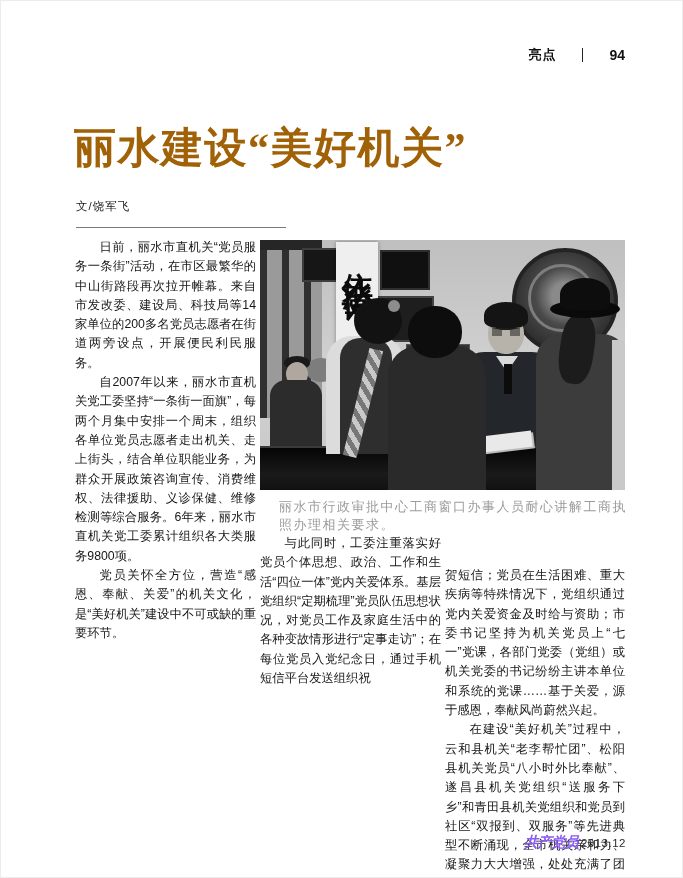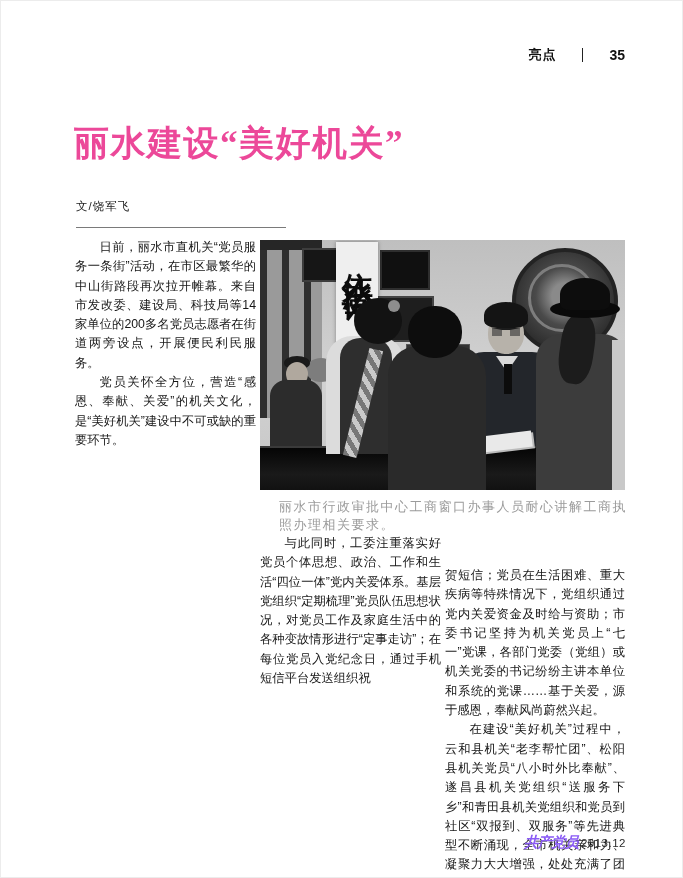--- a/index.html
+++ b/index.html
@@ -9,22 +9,22 @@
     box-shadow:inset 0 0 0 1px #ececec;
   }
   
   .header{position:absolute;top:46px;right:58px;display:flex;align-items:center;gap:26px;}
   .header .section{font-size:13px;font-weight:700;letter-spacing:1px;color:#111;}
   .header .vbar{width:1px;height:14px;background:#222;}
   .header .pageno{font-size:14px;font-weight:700;color:#111;}
   
   .title{
     position:absolute;left:74px;top:120px;width:520px;
-    font-family:"Liberation Serif",serif;font-weight:900;font-size:35px;
-    letter-spacing:1.5px;color:#ec4899;
+    font-family:"Liberation Serif",serif;font-weight:900;font-size:42px;
+    letter-spacing:1.5px;color:#a16207;
   }
   .byline{position:absolute;left:76px;top:199px;font-size:11.5px;color:#222;letter-spacing:1px;}
   .byline-rule{position:absolute;left:76px;top:227px;width:210px;height:1px;background:#7a7a7a;}
   
   .col{position:absolute;font-size:12.3px;line-height:19.3px;text-align:justify;color:#161616;font-weight:500;}
   .col p{margin:0;text-indent:2em;}
   .col p.noindent{text-indent:0;}
   .col1{left:75px;top:238px;width:181px;}
   .col2{left:260px;top:534px;width:181px;}
   .col3{left:445px;top:566px;width:180px;}
@@ -89,29 +89,30 @@
   .footer .issue{font-size:11.5px;color:#2a2a2a;letter-spacing:.5px;}
 </style>
 </head>
 <body>
 
 <div class="page">
 
   <div class="header">
     <span class="section">亮点</span>
     <span class="vbar"></span>
-    <span class="pageno">35</span>
+    <span class="pageno">94</span>
   </div>
 
   <div class="title">丽水建设“美好机关”</div>
   <div class="byline">文/饶军飞</div>
   <div class="byline-rule"></div>
 
   <div class="col col1">
     <p>日前，丽水市直机关“党员服务一条街”活动，在市区最繁华的中山街路段再次拉开帷幕。来自市发改委、建设局、科技局等14家单位的200多名党员志愿者在街道两旁设点，开展便民利民服务。</p>
+    <p>自2007年以来，丽水市直机关党工委坚持“一条街一面旗”，每两个月集中安排一个周末，组织各单位党员志愿者走出机关、走上街头，结合单位职能业务，为群众开展政策咨询宣传、消费维权、法律援助、义诊保健、维修检测等综合服务。6年来，丽水市直机关党工委累计组织各大类服务9800项。</p>
     <p>党员关怀全方位，营造“感恩、奉献、关爱”的机关文化，是“美好机关”建设中不可或缺的重要环节。</p>
   </div>
 
   <div class="photo">
     <div class="ph-win"></div>
     <div class="ph-win2"></div>
     <div class="ph-plaque-a"></div>
     <div class="ph-plaque-b"></div>
     <div class="ph-plaque-c"></div>
     <div class="ph-plaque-d"></div>

